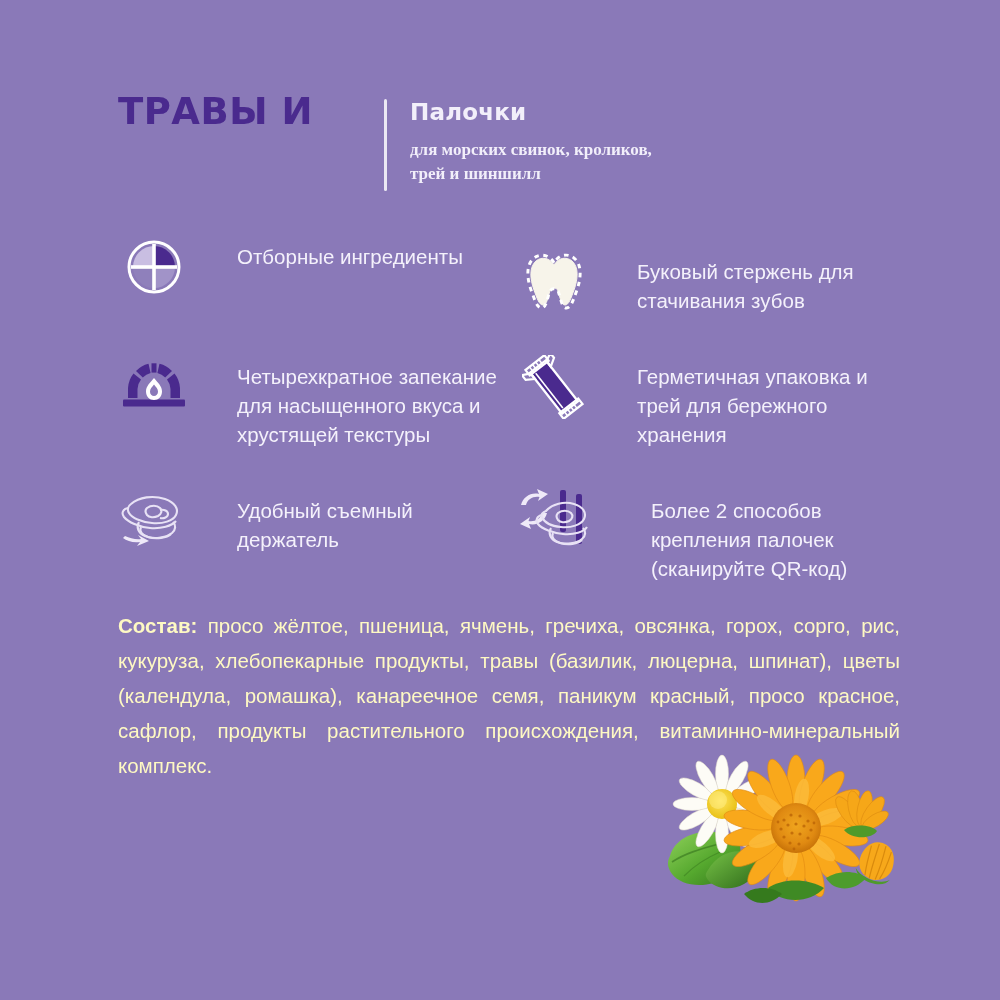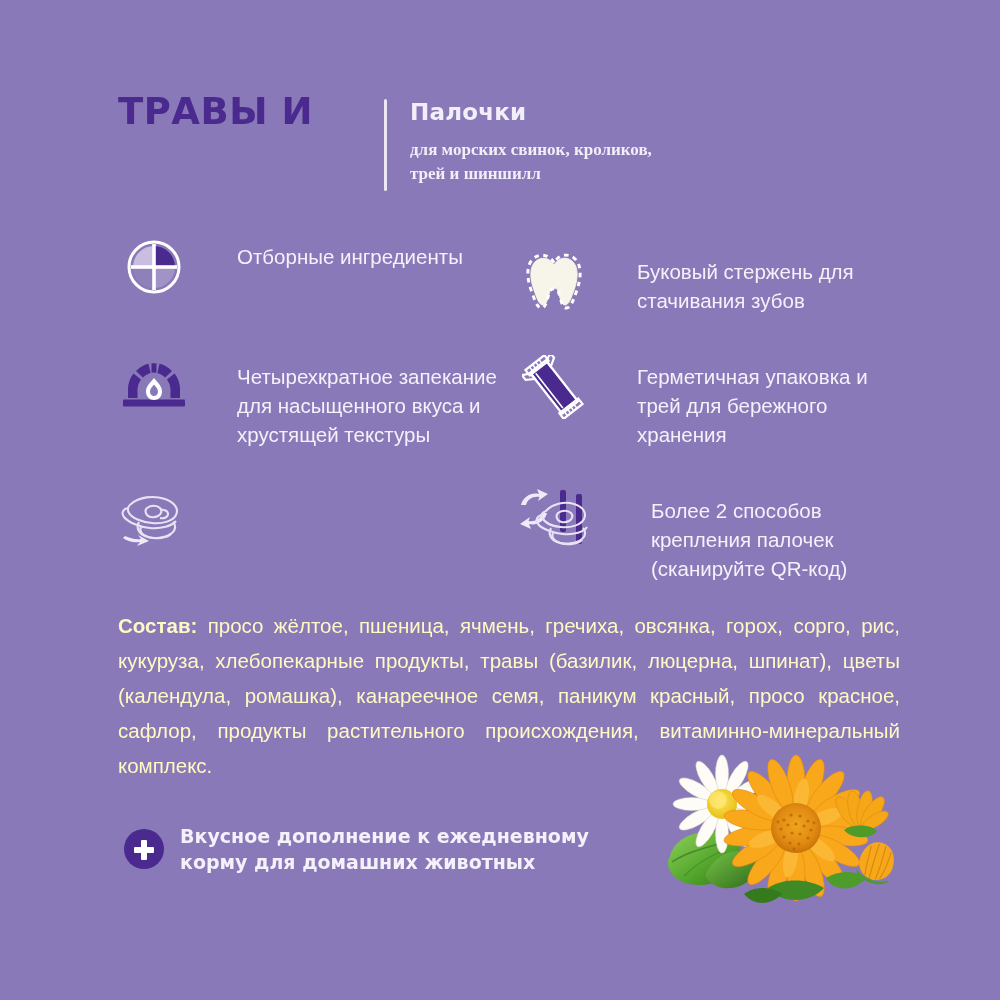--- a/index.html
+++ b/index.html
@@ -291,20 +291,21 @@
               <path d="M12 16 C20 9 34 7 46 11 C56 14.5 60 21 57 27 C54 33 44 36 33 35 C22 34 13 30 10 25 C8 21.5 9 18 12 16 Z"></path>
               <path d="M9 20 C4 21 2 25 5 29 C9 34 20 39 31 40 C42 41 53 38 57 33"></path>
               <path d="M20 34 C17 39 19 45 26 48 C34 51.5 47 50 53 45 C57 41.5 57 37 54 34"></path>
               <path d="M22 39 C20 43 23 47 29 49 C37 51.5 48 50 52 46"></path>
               <path d="M28 20 C32 17 38 17 41 20 C43.5 22.5 42.5 26 39 28 C35 30 30 29.5 28 27 C26.5 25 26 22 28 20 Z"></path>
               <path d="M41 22 C45 21 49 23 49 26 C49 29 45 31 41 30"></path>
             </g>
             <path d="M6 48 C11 50 17 52 22 51 L19 47 L30 53 L18 58 L21 54 C14 55 8 53 4 50 Z" fill="#efeaf8"></path>
           </svg>
         </div>
+        <div class="ftext">Удобный съемный держатель</div>
       </div>
 
       <div class="feat col-r" style="top:0;">
         <div class="ficon" style="width:86px;flex:0 0 86px;">
           <svg width="86" height="66" viewBox="0 0 86 66">
 
             <g fill="#efeaf8">
               <path d="M3 17 C5 9 13 4 21 6 L19 1 L30 6 L20 13 L21.5 9 C15.5 7.8 9.5 11 8 17 Z"></path>
               <path d="M29 25 C27 33 19 38 11 36 L13 41 L2 36 L12 29 L10.5 33 C16.5 34.2 22.5 31 24 25 Z"></path>
             </g>
@@ -454,21 +455,14 @@
       </g>
 
       <g>
         <path d="M120 136 C134 126 160 126 176 136 C162 152 132 152 120 136 Z" fill="#3f8a24"></path>
         <path d="M178 126 C190 118 208 118 218 126 C206 140 186 140 178 126 Z" fill="#4d9c2c"></path>
         <path d="M96 142 C106 134 124 134 134 142 C122 154 106 154 96 142 Z" fill="#357a1d"></path>
       </g>
     </svg>
   </div>
 
-  <div class="badge">
-    <div class="badge-circle"></div>
-    <div class="badge-text">
-      <div>Вкусное дополнение к ежедневному</div>
-      <div>корму для домашних животных</div>
-    </div>
-  </div>
 
 </div>
 
 </body></html>

